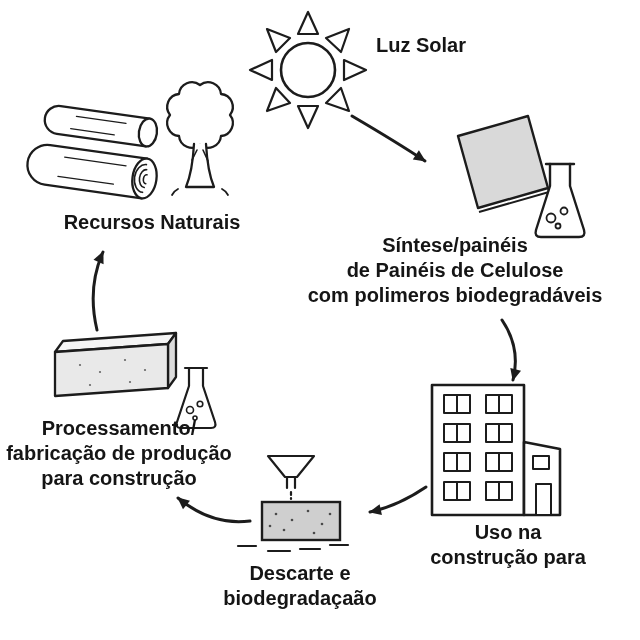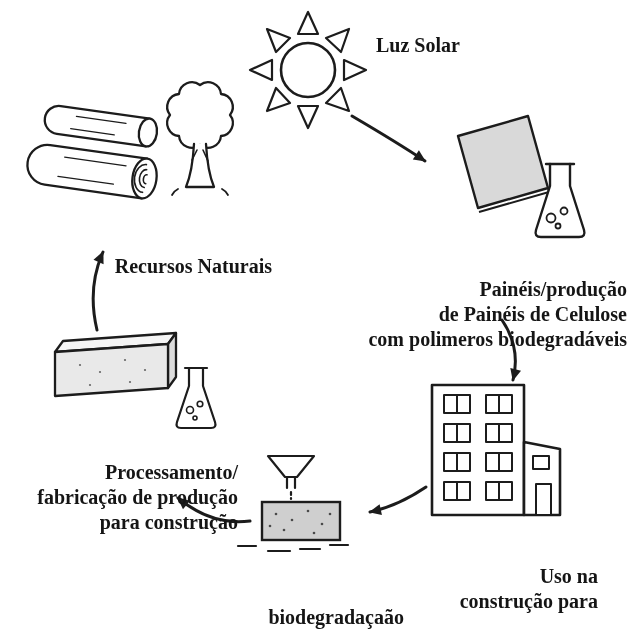--- a/index.html
+++ b/index.html
@@ -1,21 +1,21 @@
 <!DOCTYPE html>
 <html><head>
 <meta charset="utf-8">
 <style>
   * { margin:0; padding:0; box-sizing:border-box; }
   html,body { width:640px; height:640px; background:#ffffff; }
   body { font-family:"Liberation Sans", sans-serif; position:relative; overflow:hidden; }
   .stage { position:absolute; left:0; top:0; width:640px; height:640px; background:#ffffff; }
   svg.art { position:absolute; left:0; top:0; }
-  .label { position:absolute; color:#151515; font-weight:600; font-size:20px; line-height:25px;font-family:Liberation Serif, serif; }
-  .center { text-align:right;margin-top:44px; }
+  .label { position:absolute; color:#151515; font-weight:600; font-size:20px; line-height:25px; }
+  .center { text-align:center; }
   .nowrap { white-space:nowrap; }
   .bold { font-weight:700; }
   .small { font-size:18px; }
 </style>
 </head>
 <body>
 
 <div class="stage">
 
   <svg class="art" width="640" height="640" viewBox="0 0 640 640">
@@ -148,31 +148,32 @@
       <path d="M97,330 Q87,288 103,252" marker-end="url(#ah)"></path>
     </g>
   </svg>
 
   <div class="label nowrap bold" style="left:376px;top:33px">Luz Solar</div>
 
 
   <div class="label center" style="left:32px;top:210px;width:240px">Recursos Naturais</div>
 
   <div class="label center" style="left:283px;top:233px;width:344px">
-    <div>Painéis/produção</div>
+    <div>Síntese/painéis</div>
     <div>de Painéis de Celulose</div>
     <div>com polimeros biodegradáveis</div>
   </div>
 
   <div class="label center" style="left:418px;top:520px;width:180px">
     <div>Uso na</div>
     <div>construção para</div>
   </div>
 
   <div class="label center" style="left:196px;top:561px;width:208px">
+    <div>Descarte e</div>
     <div>biodegradaçaão</div>
   </div>
 
   <div class="label center" style="left:0px;top:416px;width:238px">
     <div>Processamento/</div>
     <div>fabricação de produção</div>
     <div>para construção</div>
   </div>
 
 </div>

